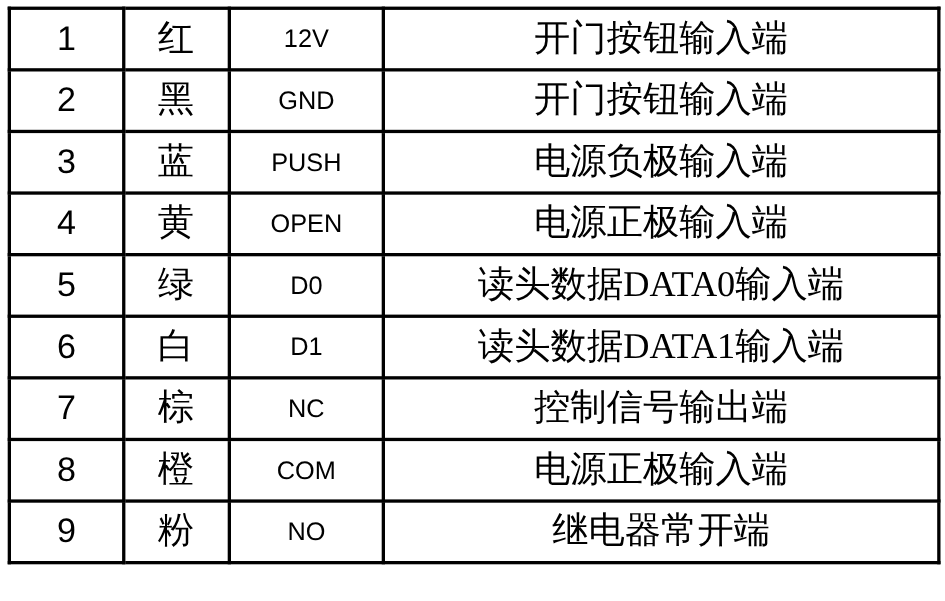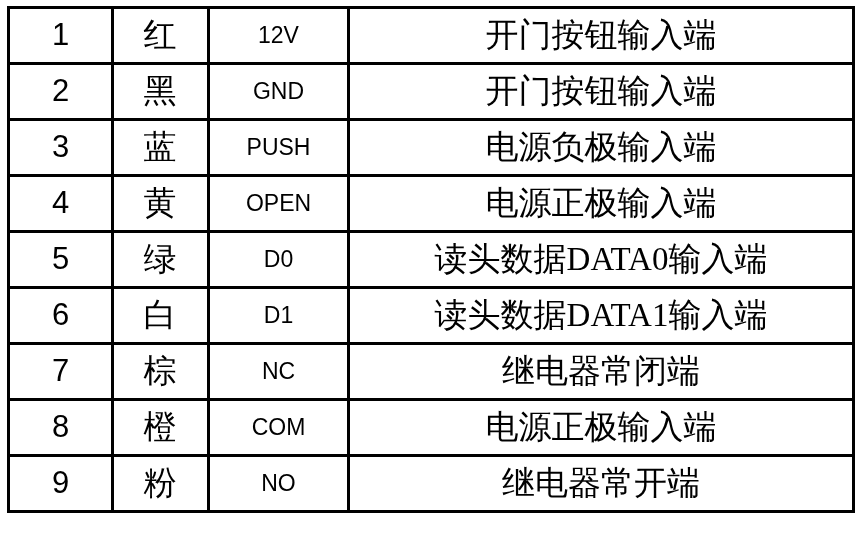--- a/index.html
+++ b/index.html
@@ -127,21 +127,21 @@
         <td class="cell-index">6</td>
         <td class="cell-color">白</td>
         <td class="cell-mark">D1</td>
         <td class="cell-desc">读头数据DATA1输入端</td>
       </tr>
 
       <tr>
         <td class="cell-index">7</td>
         <td class="cell-color">棕</td>
         <td class="cell-mark">NC</td>
-        <td class="cell-desc">继电器常闭端</td>
+        <td class="cell-desc">控制信号输出端</td>
       </tr>
 
       <tr>
         <td class="cell-index">8</td>
         <td class="cell-color">橙</td>
         <td class="cell-mark">COM</td>
         <td class="cell-desc">电源正极输入端</td>
       </tr>
 
       <tr>

